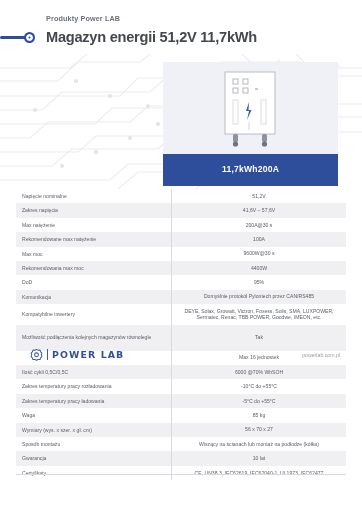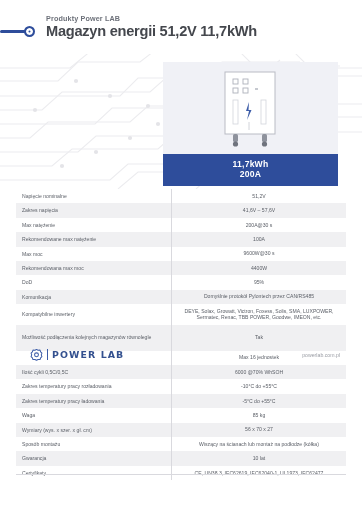--- a/index.html
+++ b/index.html
@@ -20,21 +20,21 @@
 
   
   .header { position: relative; z-index: 3; padding: 14px 0 0 0; }
   .eyebrow {
     margin-left: 46px;
     font-size: 7.2px;
     letter-spacing: .15px;
     color: #6c7079;
     font-weight: 600;
   }
-  .title-row { display: flex; align-items: center; }
+  .title-row { display: flex; align-items: center; margin-top: 6px; }
   .accent-line {
     width: 26px; height: 3px; background: #2e4d9b; border-radius: 2px;
   }
   .accent-dot {
     width: 11px; height: 11px; border-radius: 50%;
     background: #2e4d9b; border: 2.5px solid #2e4d9b;
     box-shadow: inset 0 0 0 2.5px #ffffff;
     margin-left: -2px;
   }
   .page-title {
@@ -52,21 +52,21 @@
     width: 175px; height: 124px;
     background: #f0f1f6;
     z-index: 2;
   }
   .hero-art { position: absolute; left: 0; top: 0; width: 175px; height: 92px; }
   .hero-caption {
     position: absolute; left: 0; bottom: 0;
     width: 175px; height: 32px;
     background: #2e4d9b;
     color: #ffffff;
-    display: flex; flex-direction: column;
+    display: flex; flex-direction: row;
     align-items: center; justify-content: center;
     line-height: 1.15;
   }
   .hero-caption span { font-size: 8.6px; font-weight: 700; letter-spacing: .2px; }
 
   
   .table {
     position: absolute; left: 16px; top: 189px;
     width: 330px;
     z-index: 3;

